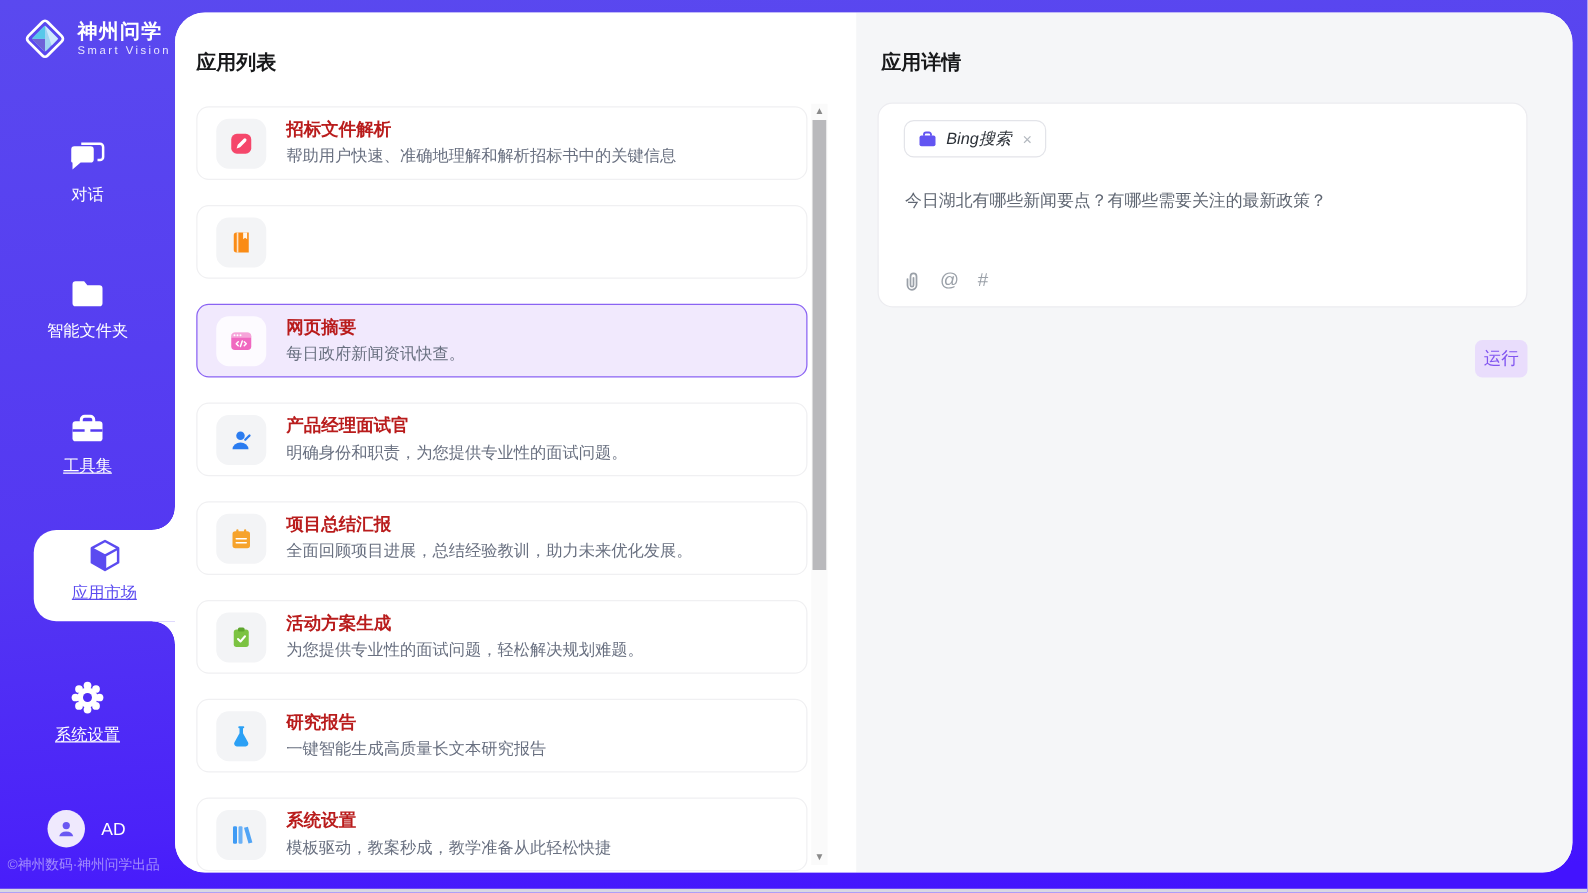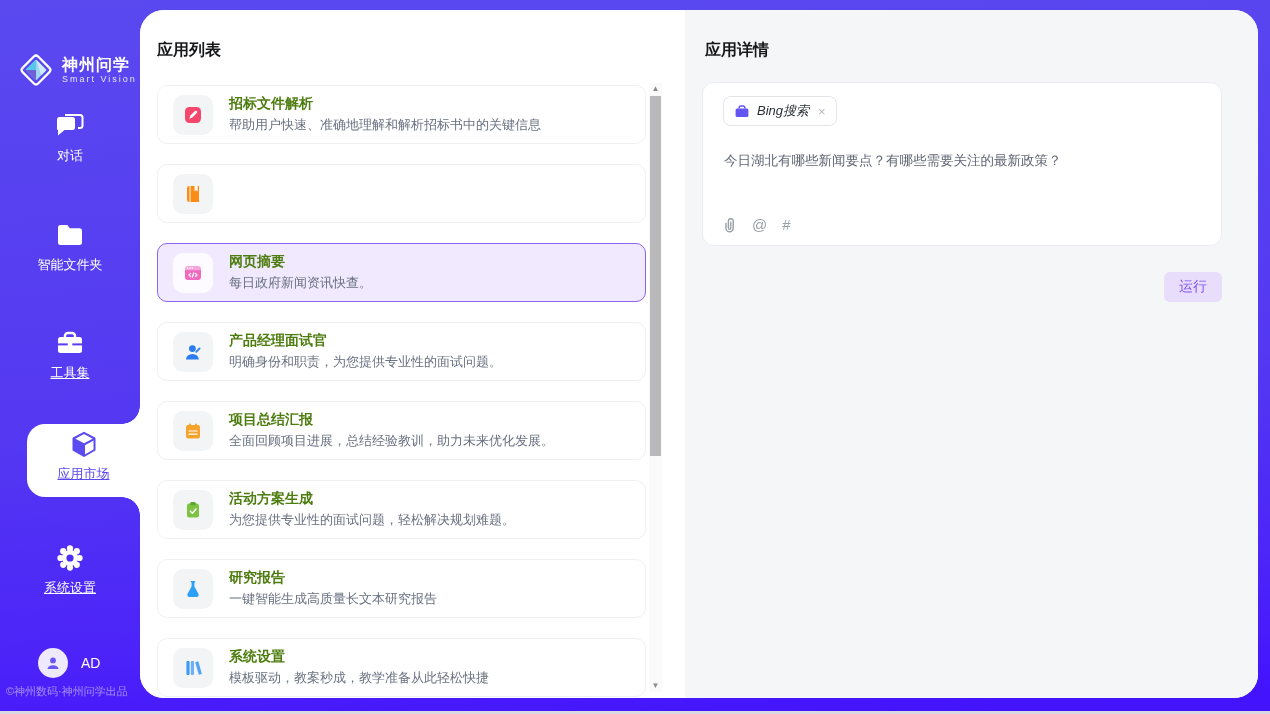--- a/index.html
+++ b/index.html
@@ -6,21 +6,21 @@
   html,body { width:1270px; height:714px; overflow:hidden; }
   body {
     font-family:"Liberation Sans","DejaVu Sans",sans-serif;
     background:linear-gradient(176deg,#5a49ef 0%,#5438f2 55%,#4b22f9 84%,#4313fe 97%);
     position:relative; color:#1f2329;
   }
   .bottom-strip { position:absolute; left:0; right:0; bottom:0; height:3px; background:#d8d8e2; }
 
   
   .sidebar { position:absolute; left:0; top:0; width:140px; height:714px; }
-  .brand { position:absolute; left:18px; top:13px; display:flex; align-items:center; gap:8px;margin-top:39px; }
+  .brand { position:absolute; left:18px; top:13px; display:flex; align-items:center; gap:8px; }
   .brand-gem { width:36px; height:36px; position:relative; flex:0 0 auto; }
   .brand-text-cn { font-size:16px; font-weight:bold; color:#fff; letter-spacing:1px; line-height:18px; }
   .brand-text-en { font-size:9px; color:#e8e6ff; letter-spacing:2px; }
   .nav-item { position:absolute; left:0; width:140px; text-align:center; color:#fff; cursor:pointer; }
   .nav-item .ic { height:28px; display:flex; align-items:center; justify-content:center; }
   .nav-label { display:block; margin-top:7px; font-size:13px; color:#fff; }
   .nav-label.u { text-decoration:underline; }
   .nav-chat { top:112px; } .nav-folder { top:221px; } .nav-tools { top:329px; } .nav-settings { top:544px; }
 
   
@@ -45,42 +45,42 @@
   
   .list-panel { position:absolute; left:0; top:0; width:545px; height:100%; background:#fff; }
   .panel-title { position:absolute; left:17px; top:30px; font-size:16px; font-weight:bold; color:#17181a; }
   .cards { position:absolute; left:17px; top:75px; width:489px; }
   .card { height:59px; margin-bottom:20px; border:1px solid #f0f0f2; border-radius:10px;
     background:#fff; display:flex; align-items:center; padding-left:15px; gap:16px; cursor:pointer; }
   .card.selected { background:#f1e9fd; border:1px solid #8a63f3; }
   .tile { width:40px; height:40px; border-radius:10px; background:#f3f4f6; display:flex; align-items:center; justify-content:center; flex:0 0 auto; }
   .card.selected .tile { background:#fdfbff; }
   .card-texts { display:flex; flex-direction:column; gap:3px; }
-  .card-title { font-size:14px; font-weight:bold; color:#4d7c0f; }
+  .card-title { font-size:14px; font-weight:bold; color:#b91c1c; }
   .card-desc { font-size:13px; color:#697080; }
 
   .scrollbar { position:absolute; left:509px; top:73px; width:13px; height:609px; background:#fafafa; }
   .sb-arrow { position:absolute; left:0; width:13px; height:12px; font-size:8px; color:#8a8a8a; text-align:center; line-height:12px; cursor:pointer; }
   .sb-up { top:0; } .sb-down { bottom:0; }
   .sb-thumb { position:absolute; left:1px; top:13px; width:11px; height:360px; background:#b9b9bc; cursor:pointer; }
 
   
   .detail-panel { position:absolute; left:545px; top:0; right:0; bottom:0; background:#f5f6f8; }
   .detail-title { position:absolute; left:20px; top:30px; font-size:16px; font-weight:bold; color:#17181a; }
   .detail-card { position:absolute; left:17px; top:72px; right:36px; height:164px;
     background:#fff; border:1px solid #ececf0; border-radius:12px; }
   .chip { position:absolute; left:20px; top:13px; height:30px; display:inline-flex; align-items:center; gap:7px;
     padding:0 10px; background:#fff; border:1px solid #e3e4e9; border-radius:8px; cursor:pointer; }
   .chip-label { font-size:13px; color:#2a2f36;font-style:italic; }
   .chip-close { font-size:13px; color:#b3b8bf; cursor:pointer; padding-left:2px; }
   .prompt { position:absolute; left:21px; top:68px; right:24px; font-size:13.5px; color:#5f6672; line-height:20px; cursor:text; }
   .composer-icons { position:absolute; left:18px; bottom:12px; display:flex; align-items:center; gap:15px; color:#9aa0a8; }
   .composer-icons .txt-ic { font-size:15px; cursor:pointer; color:#9aa0a8; }
   .clip-ic { cursor:pointer; display:flex; }
-  .run-btn { position:absolute; right:36px; top:262px; width:58px; height:30px; border:none; border-radius:6px;
+  .run-btn { position:absolute; right:36px; top:262px; width:42px; height:30px; border:none; border-radius:6px;
     background:#e9ddfc; color:#8155f0; font-size:14px; cursor:pointer; font-family:inherit; }
 
   svg { display:block; }
 </style>
 </head>
 <body>
 
 <div class="sidebar">
   <div class="brand">
     <div class="brand-gem">

